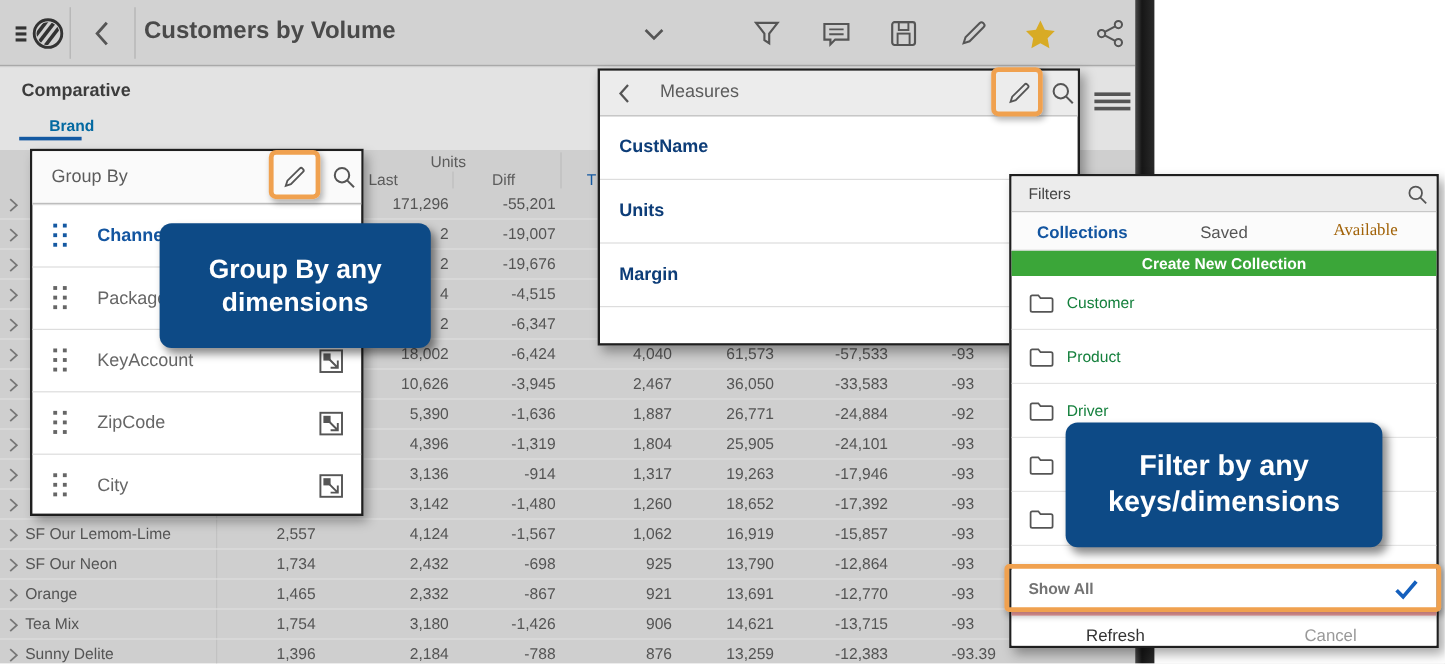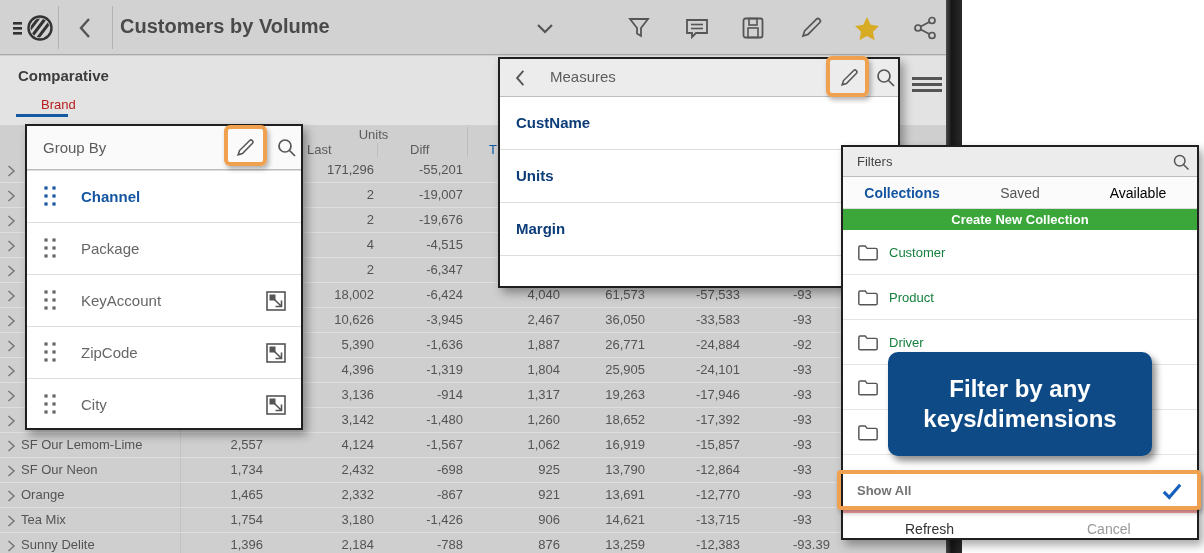--- a/index.html
+++ b/index.html
@@ -13,21 +13,21 @@
   
   .toolbar { position:absolute; left:0; top:0; width:946px; height:55px; background:#d2d2d2; border-bottom:1px solid #a9a9a9; z-index:2; }
   .tb-sep { position:absolute; top:6px; width:1px; height:43px; background:#b2b2b2; }
   .tb-icon { position:absolute; top:14px; width:28px; height:28px; color:#555; cursor:pointer; }
   .tb-title { position:absolute; left:120px; top:15px; font-size:20px; font-weight:bold; color:#4a4a4a; }
   .logo { position:absolute; left:12px; top:10px; }
 
   
   .view-strip { position:absolute; left:0; top:56px; width:946px; height:69px; background:#e3e3e3; }
   .view-title { position:absolute; left:18px; top:11px; font-size:15px; font-weight:bold; color:#3c3c3c; }
-  .view-tab { position:absolute; left:18px; top:41px; font-size:13px; font-weight:normal; color:#b91c1c; cursor:pointer;padding-left:23px; }
+  .view-tab { position:absolute; left:18px; top:41px; font-size:13px; font-weight:bold; color:#0369a1; cursor:pointer;padding-left:23px; }
   .view-tab-bar { position:absolute; left:16px; top:58px; width:52px; height:3px; background:#1459a2; }
 
   
   .grid { position:absolute; left:0; top:125px; width:946px; height:428px; }
   .grid-colline { position:absolute; left:180px; top:0; width:1px; height:428px; background:#c2c2c2; }
   .g-head { position:absolute; color:#5c5c5c; font-size:13px; }
   .g-head.t-frag { color:#1459a2; }
   .hline { position:absolute; background:#bdbdbd; width:1px; }
   .rows { position:absolute; left:0; top:33px; width:946px; }
   .trow { position:absolute; left:0; width:946px; height:25px; border-bottom:1px solid #dedede; font-size:13px; color:#545454; cursor:pointer; }
@@ -59,21 +59,21 @@
   .ms .p-head { height:38px; }
   .ms-item { position:absolute; left:0; width:398px; height:53px; border-bottom:1px solid #ddd; cursor:pointer; }
   .ms-item .ms-lbl { position:absolute; left:16px; top:17px; font-size:15px; font-weight:bold; color:#0d3d78; }
 
   
   .ft { left:841px; top:145px; width:358px; height:395px; z-index:40; }
   .ft .p-head { height:30px; }
   .ft-tabs { position:absolute; left:0; top:30px; width:354px; height:32px; background:#fbfbfb; border-bottom:1px solid #ddd; }
   .ft-tab { position:absolute; top:8px; width:118px; text-align:center; font-size:14px; color:#555; cursor:pointer; }
   .ft-tab.active { font-weight:bold; color:#1355a0; }
-  .ft-tab.dim { color:#000000; }
+  .ft-tab.dim { color:#a16207;font-family:Liberation Serif, serif; }
   .ft-create { position:absolute; left:0; top:62px; width:354px; height:21px; background:#3ba639; color:#fff; font-weight:bold; font-size:13px; text-align:center; line-height:21px; cursor:pointer; }
   .ft-folder { position:absolute; left:0; width:354px; height:45px; border-bottom:1px solid #e4e4e4; cursor:pointer; }
   .ft-folder .f-icn { position:absolute; left:14px; top:13px; color:#555; }
   .ft-folder .f-lbl { position:absolute; left:46px; top:15px; font-size:13px; color:#15803d; }
   .ft-showall { position:absolute; left:0; top:328px; width:354px; height:32px; background:#fff; cursor:pointer; }
   .ft-showall .sa-lbl { position:absolute; left:14px; top:8px; font-size:13px; font-weight:bold; color:#737373; }
   .ft-showall .sa-check { position:absolute; right:14px; top:6px; }
   .ft-bottom { position:absolute; left:0; top:360px; width:354px; height:31px; background:#fff; border-top:6px solid #fca5a5; }
   .ft-btn { position:absolute; top:8px; font-size:14px; cursor:pointer; }
 
@@ -600,20 +600,24 @@
             <polyline points="3,12 9,18 21,4" fill="none" stroke="#1560bd" stroke-width="3.4"></polyline>
           </svg>
       </span>
     </div>
     <div class="ft-bottom">
       <div class="ft-btn" style="left:62px; color:#333">Refresh</div>
       <div class="ft-btn" style="left:244px; color:#999">Cancel</div>
     </div>
   </div>
 
+  <div class="callout co-gb">
+    <span>Group By any</span>
+      <span>dimensions</span>
+  </div>
   <div class="callout co-ft">
     <span>Filter by any</span>
       <span>keys/dimensions</span>
   </div>
 
   <div class="hl hl-gb"></div>
   <div class="hl hl-ms"></div>
   <div class="hl hl-sa"></div>
 
 </div>

